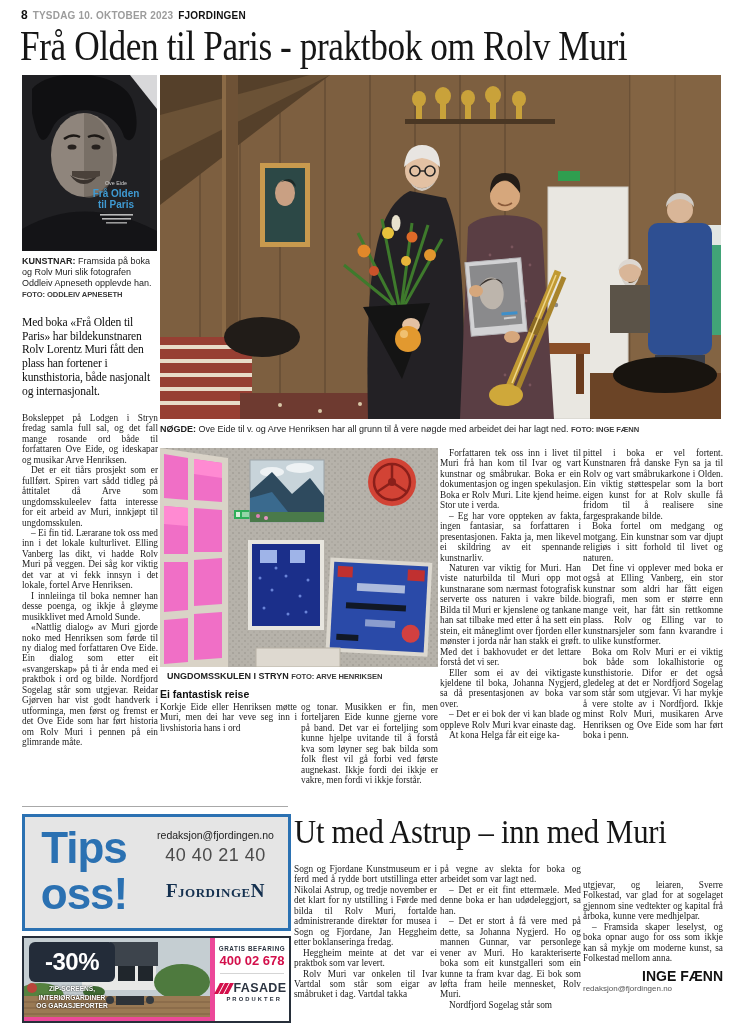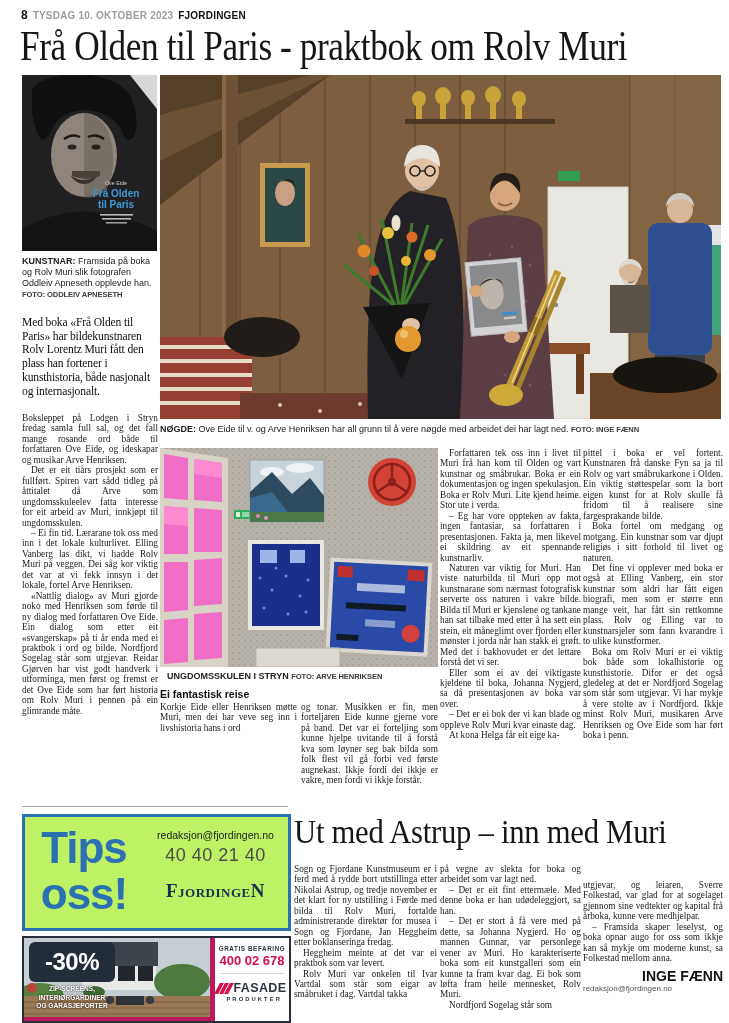--- a/index.html
+++ b/index.html
@@ -32,32 +32,32 @@
   .bp{font-size:9.3px;line-height:10.45px;text-align:justify;margin:0;color:#1b1b1b;}
   .bp+.bp{text-indent:9px;}
   .subhead{font-family:"Liberation Sans",sans-serif;font-weight:700;font-size:10.5px;color:#111;margin:0;}
   .byname{font-family:"Liberation Sans",sans-serif;font-weight:700;font-size:14px;color:#111;margin:4px 0 0 0;text-align:right;}
   .bymail{font-family:"Liberation Sans",sans-serif;font-size:8px;color:#555;margin:0;}
 
   .photo{background:#84cc16;}
   .rule{background:#a8a8a8;height:1px;}
 
   
-  .tips{left:22px;top:814px;width:263px;height:111px;border:3px solid #2b71b2;background:#bef264;
+  .tips{left:22px;top:814px;width:263px;height:111px;border:3px solid #2b71b2;background:#e5e5e5;
         display:flex;font-family:"Liberation Sans",sans-serif;}
   .tips .big{width:118px;text-align:center;color:#2b71b2;font-weight:700;font-size:44px;
              line-height:46px;padding-top:8px;letter-spacing:-1px;}
   .tips .rt{flex:1;display:flex;flex-direction:column;align-items:center;padding-top:12px;}
   .tips .em{font-size:10.5px;color:#222;}
   .tips .ph{font-size:18px;color:#4c4c4c;margin-top:4px;letter-spacing:.5px;}
   .tips .logo{margin-top:14px;font-family:"Liberation Serif",serif;font-variant:small-caps;
               font-weight:700;font-size:19px;color:#14304f;letter-spacing:.5px;}
 
   
-  .fas{left:22px;top:936px;width:265px;height:83px;background:#be185d;border:2px solid #272f3a;
+  .fas{left:22px;top:936px;width:265px;height:83px;background:#ec4899;border:2px solid #272f3a;
        font-family:"Liberation Sans",sans-serif;overflow:hidden;}
   .fas .navy{position:absolute;left:5px;top:4px;width:86px;height:40px;background:#232c39;
              border-radius:6px;color:#fff;font-weight:700;font-size:24px;text-align:center;
              line-height:40px;letter-spacing:-.5px;}
   .fas .plist{position:absolute;left:2px;top:47px;width:92px;text-align:center;color:#fff;
               font-weight:700;font-size:6.6px;line-height:8.6px;text-shadow:0 0 2px #000;}
   .fas .white{position:absolute;right:0;top:0;width:74px;height:100%;background:#fff;
               display:flex;flex-direction:column;align-items:center;padding-top:7px;box-sizing:border-box;}
   .fas .offer{font-size:6.3px;font-weight:700;letter-spacing:.6px;color:#2b3340;}
   .fas .rph{font-size:13px;font-weight:700;color:#d30f4b;margin-top:1px;}
@@ -109,20 +109,21 @@
   <p class="abs cap" style="left:22px;top:256px;width:136px;">
     <span class="lbl">KUNSTNAR:</span><span> Framsida på boka og Rolv Muri slik fotografen Oddleiv Apneseth opplevde han. </span><span class="credit">FOTO: ODDLEIV APNESETH</span>
   </p>
 
   <p class="abs lede" style="left:22px;top:316px;width:138px;">Med boka «Frå Olden til Paris» har bildekunstnaren Rolv Lorentz Muri fått den plass han fortener i kunsthistoria, både nasjonalt og internasjonalt.</p>
 
   <div class="abs col" style="left:22px;top:413px;width:136px;height:374px;">
     <p class="bp">Boksleppet på Lodgen i Stryn fredag samla full sal, og det fall mange rosande ord både til forfattaren Ove Eide, og ideskapar og musikar Arve Henriksen.</p>
     <p class="bp">Det er eit tiårs prosjekt som er fullført. Spiren vart sådd tidleg på åttitalet då Arve som ungdomsskuleelev fatta interesse for eit arbeid av Muri, innkjøpt til ungdomsskulen.</p>
     <p class="bp">– Ei fin tid. Lærarane tok oss med inn i det lokale kulturlivet. Elling Vanberg las dikt, vi hadde Rolv Muri på veggen. Dei såg kor viktig det var at vi fekk innsyn i det lokale, fortel Arve Henriksen.</p>
+    <p class="bp">I innleiinga til boka nemner han desse poenga, og ikkje å gløyme musikklivet med Arnold Sunde.</p>
     <p class="bp">«Nattlig dialog» av Muri gjorde noko med Henriksen som førde til ny dialog med forfattaren Ove Eide. Ein dialog som etter eit «svangerskap» på ti år enda med ei praktbok i ord og bilde. Nordfjord Sogelag står som utgjevar. Reidar Gjørven har vist godt handverk i utforminga, men først og fremst er det Ove Eide som har ført historia om Rolv Muri i pennen på ein glimrande måte.</p>
   </div>
 
   <div class="abs photo" style="left:160px;top:75px;width:561px;height:344px;">
     <svg width="561" height="344" viewBox="0 0 561 344">
       <rect width="561" height="344" fill="#7d5f40"></rect>
       <path d="M40 0V344 M80 0V344 M120 0V344 M165 0V344 M210 0V344 M255 0V344 M300 0V344 M345 0V344 M470 0V344 M515 0V344" stroke="#5e4730" stroke-width="2" opacity=".55"></path>
       <rect x="470" width="91" height="344" fill="#8a6a46" opacity=".5"></rect>
       <polygon points="0,0 170,0 0,130" fill="#55402a"></polygon>
       <polygon points="0,40 150,0 170,0 0,86" fill="#6b5236"></polygon>
@@ -339,21 +340,21 @@
 
   <p class="abs subhead" style="left:160px;top:688px;width:140px;">Ei fantastisk reise</p>
   <div class="abs col" style="left:160px;top:702px;width:137px;height:106px;">
     <p class="bp">Korkje Eide eller Henriksen møtte Muri, men dei har veve seg inn i livshistoria hans i ord</p>
   </div>
   <div class="abs col" style="left:301px;top:702px;width:137px;height:106px;">
     <p class="bp">og tonar. Musikken er fin, men forteljaren Eide kunne gjerne vore på band. Det var ei forteljing som kunne hjelpe uvitande til å forstå kva som løyner seg bak bilda som folk flest vil gå forbi ved første augnekast. Ikkje fordi dei ikkje er vakre, men fordi vi ikkje forstår.</p>
   </div>
 
   <div class="abs col" style="left:440px;top:448px;width:141px;height:362px;">
-    <p class="bp" style="text-indent:9px;">Forfattaren tek oss inn i livet til Muri frå han kom til Olden og vart kunstnar og småbrukar. Boka er ein dokumentasjon og ingen spekulasjon. Boka er Rolv Muri. Lite kjend heime. Stor ute i verda.</p>
+    <p class="bp" style="text-indent:9px;">Forfattaren tek oss inn i livet til Muri frå han kom til Ivar og vart kunstnar og småbrukar. Boka er ein dokumentasjon og ingen spekulasjon. Boka er Rolv Muri. Lite kjend heime. Stor ute i verda.</p>
     <p class="bp">– Eg har vore oppteken av fakta, ingen fantasiar, sa forfattaren i presentasjonen. Fakta ja, men likevel ei skildring av eit spennande kunstnarliv.</p>
     <p class="bp">Naturen var viktig for Muri. Han viste naturbilda til Muri opp mot kunstnarane som nærmast fotografisk serverte oss naturen i vakre bilde. Bilda til Muri er kjenslene og tankane han sat tilbake med etter å ha sett ein stein, eit måneglimt over fjorden eller mønster i jorda når han stakk ei grøft. Med det i bakhovudet er det lettare forstå det vi ser.</p>
     <p class="bp">Eller som ei av dei viktigaste kjeldene til boka, Johanna Nygjerd, sa då presentasjonen av boka var over.</p>
     <p class="bp">– Det er ei bok der vi kan blade og oppleve Rolv Muri kvar einaste dag.</p>
     <p class="bp">At kona Helga får eit eige ka-</p>
   </div>
 
   <div class="abs col" style="left:583px;top:448px;width:140px;height:350px;">
     <p class="bp">pittel i boka er vel fortent. Kunstnaren frå danske Fyn sa ja til Rolv og vart småbrukarkone i Olden. Ein viktig støttespelar som la bort eigen kunst for at Rolv skulle få fridom til å realisere sine fargesprakande bilde.</p>
     <p class="bp">Boka fortel om medgang og motgang. Ein kunstnar som var djupt religiøs i sitt forhold til livet og naturen.</p>

